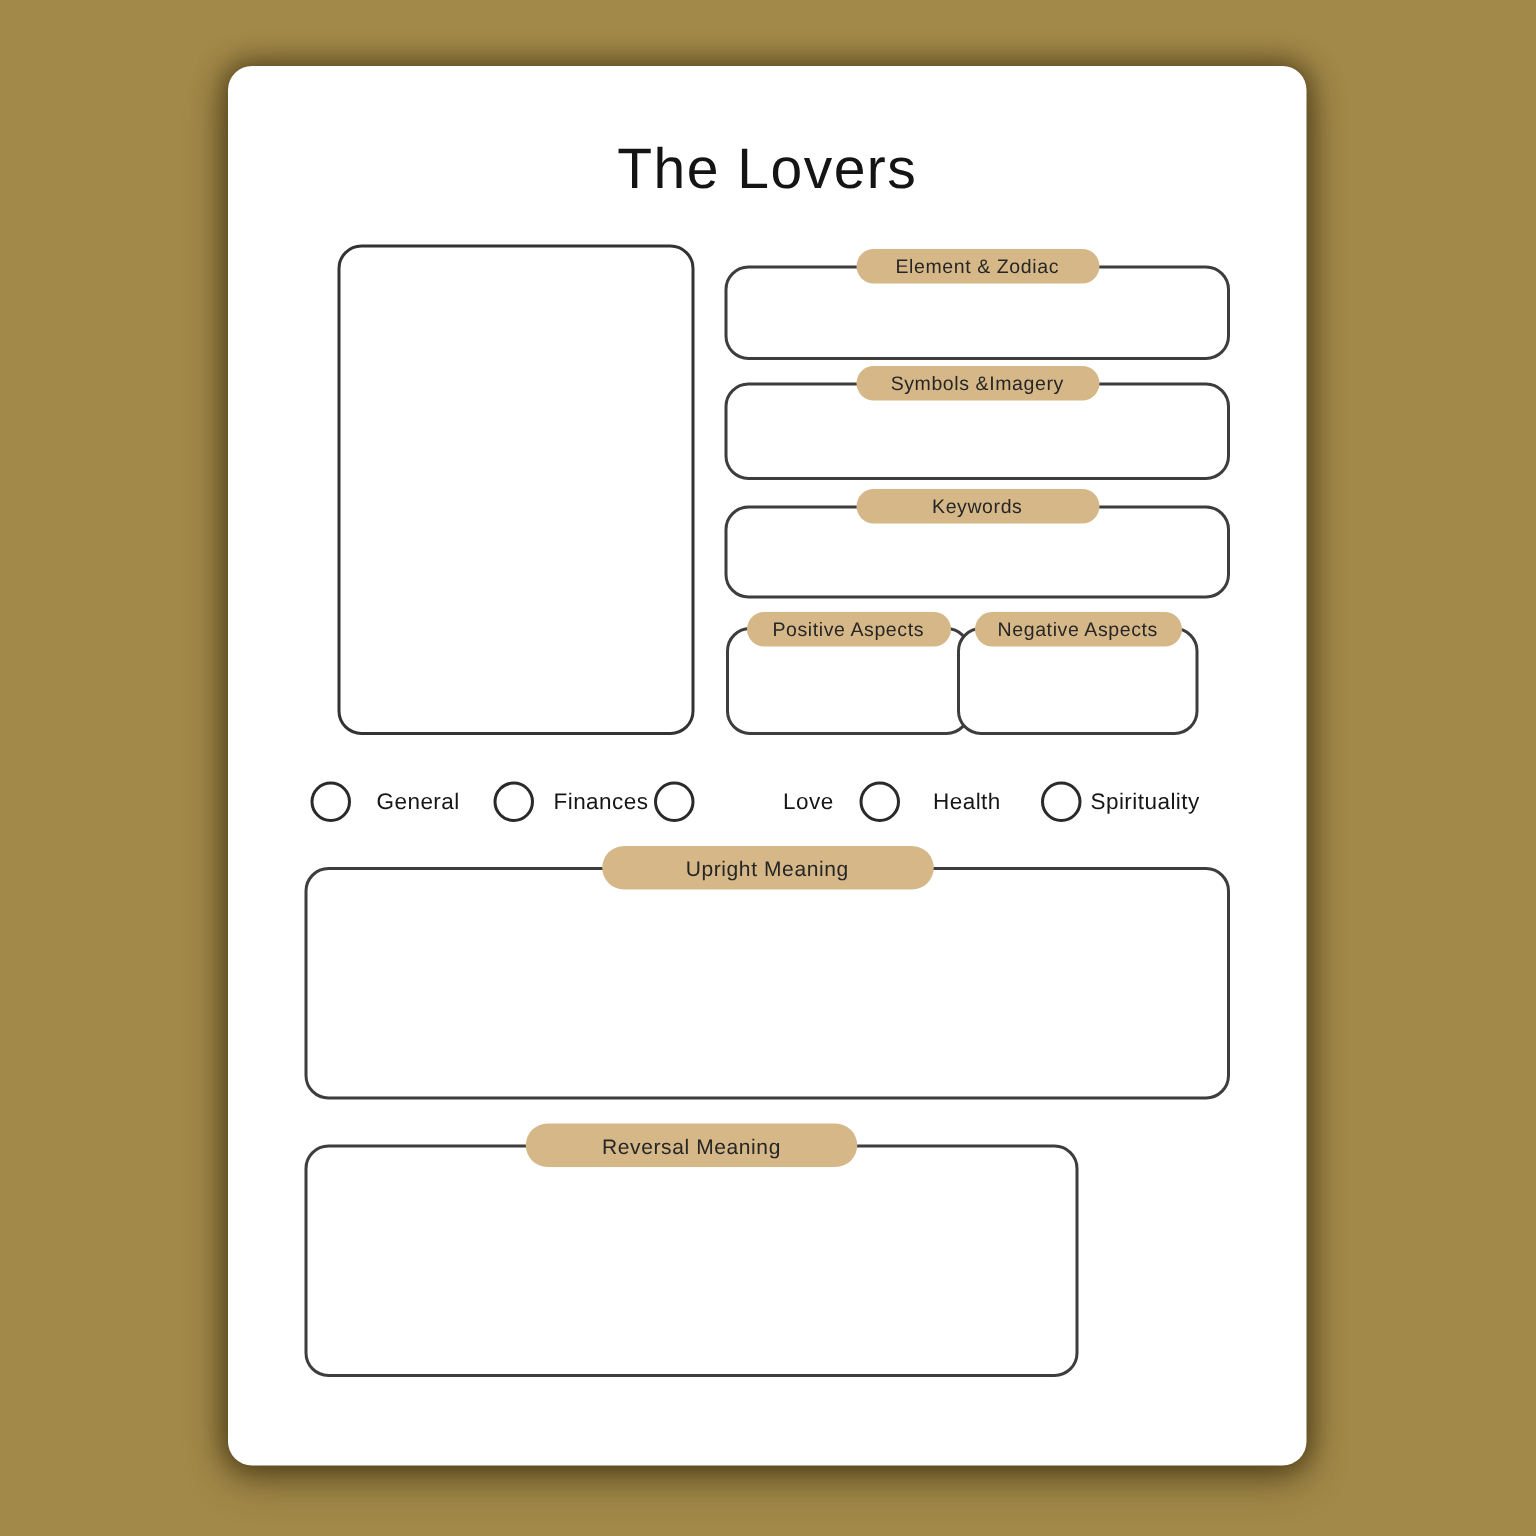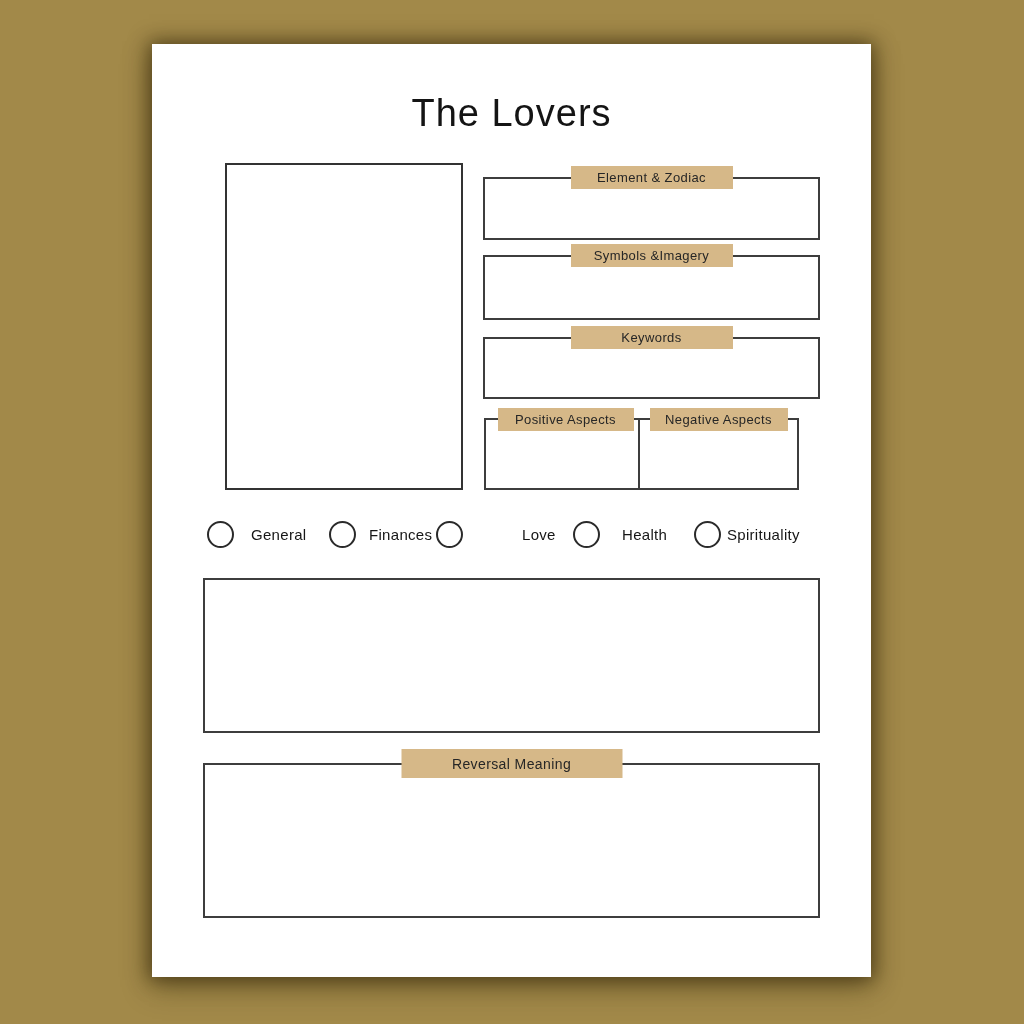--- a/index.html
+++ b/index.html
@@ -2,21 +2,21 @@
 <html style="--background: #a28949; --page-bg: #ffffff; --label-bg: #d6b888; --border: #3d3d3d; --text: #1c1c1c;"><head>
 <meta charset="utf-8">
 <style>
   :root{
     --background:#a28949;
     --page-bg:#ffffff;
     --label-bg:#d6b888;
     --border:#3d3d3d;
     --text:#1c1c1c;
   }
-  *{margin:0;padding:0;box-sizing:border-box;}
+  *{margin:0;padding:0;box-sizing:border-box;border-radius:16px;}
   html,body{width:1024px;height:1024px;overflow:hidden;}
   body{
     background:var(--background);
     font-family:"Liberation Sans", sans-serif;
     color:var(--text);
     position:relative;
   }
   .page{
     position:absolute;
     left:152px;top:44px;width:719px;height:933px;
@@ -56,21 +56,21 @@
     display:flex;align-items:center;justify-content:center;
     white-space:nowrap;
     z-index:2;
   }
   .g-element {left:331px;top:133px;width:337px;height:63px;padding-left:16px;}
   .g-symbols {left:331px;top:211px;width:337px;height:65px;padding-left:36px;}
   .g-keywords{left:331px;top:293px;width:337px;height:62px;text-decoration:underline;}
   .g-positive{left:332px;top:374px;width:163px;height:72px;text-decoration:underline;}
   .g-negative{left:486px;top:374px;width:161px;height:72px;}
   .g-upright {left:51px; top:534px;width:617px;height:155px;}
-  .g-reversal{left:51px; top:719px;width:617px;height:155px;}
+  .g-reversal{left:51px; top:719px;width:516px;height:155px;}
 
   .g-element  .group-label,
   .g-symbols  .group-label,
   .g-keywords .group-label{width:162px;height:23px;top:-11px;}
   .g-positive .group-label{width:136px;height:23px;top:-10px;}
   .g-negative .group-label{width:138px;height:23px;top:-10px;}
   .g-upright  .group-label,
   .g-reversal .group-label{width:221px;height:29px;top:-14px;font-size:14px;}
 
   .radio-item{
@@ -148,20 +148,21 @@
     <span class="radio-circle"></span>
     <span class="radio-label">Health</span>
   </div>
   <div class="radio-item ri-spirituality">
     <span class="radio-circle"></span>
     <span class="radio-label">Spirituality</span>
   </div>
 
   <div class="group g-upright">
     <div class="group-box"></div>
+    <div class="group-label">Upright Meaning</div>
   </div>
 
   <div class="group g-reversal">
     <div class="group-box"></div>
     <div class="group-label">Reversal Meaning</div>
   </div>
 
 </div>
 
 </body></html>

